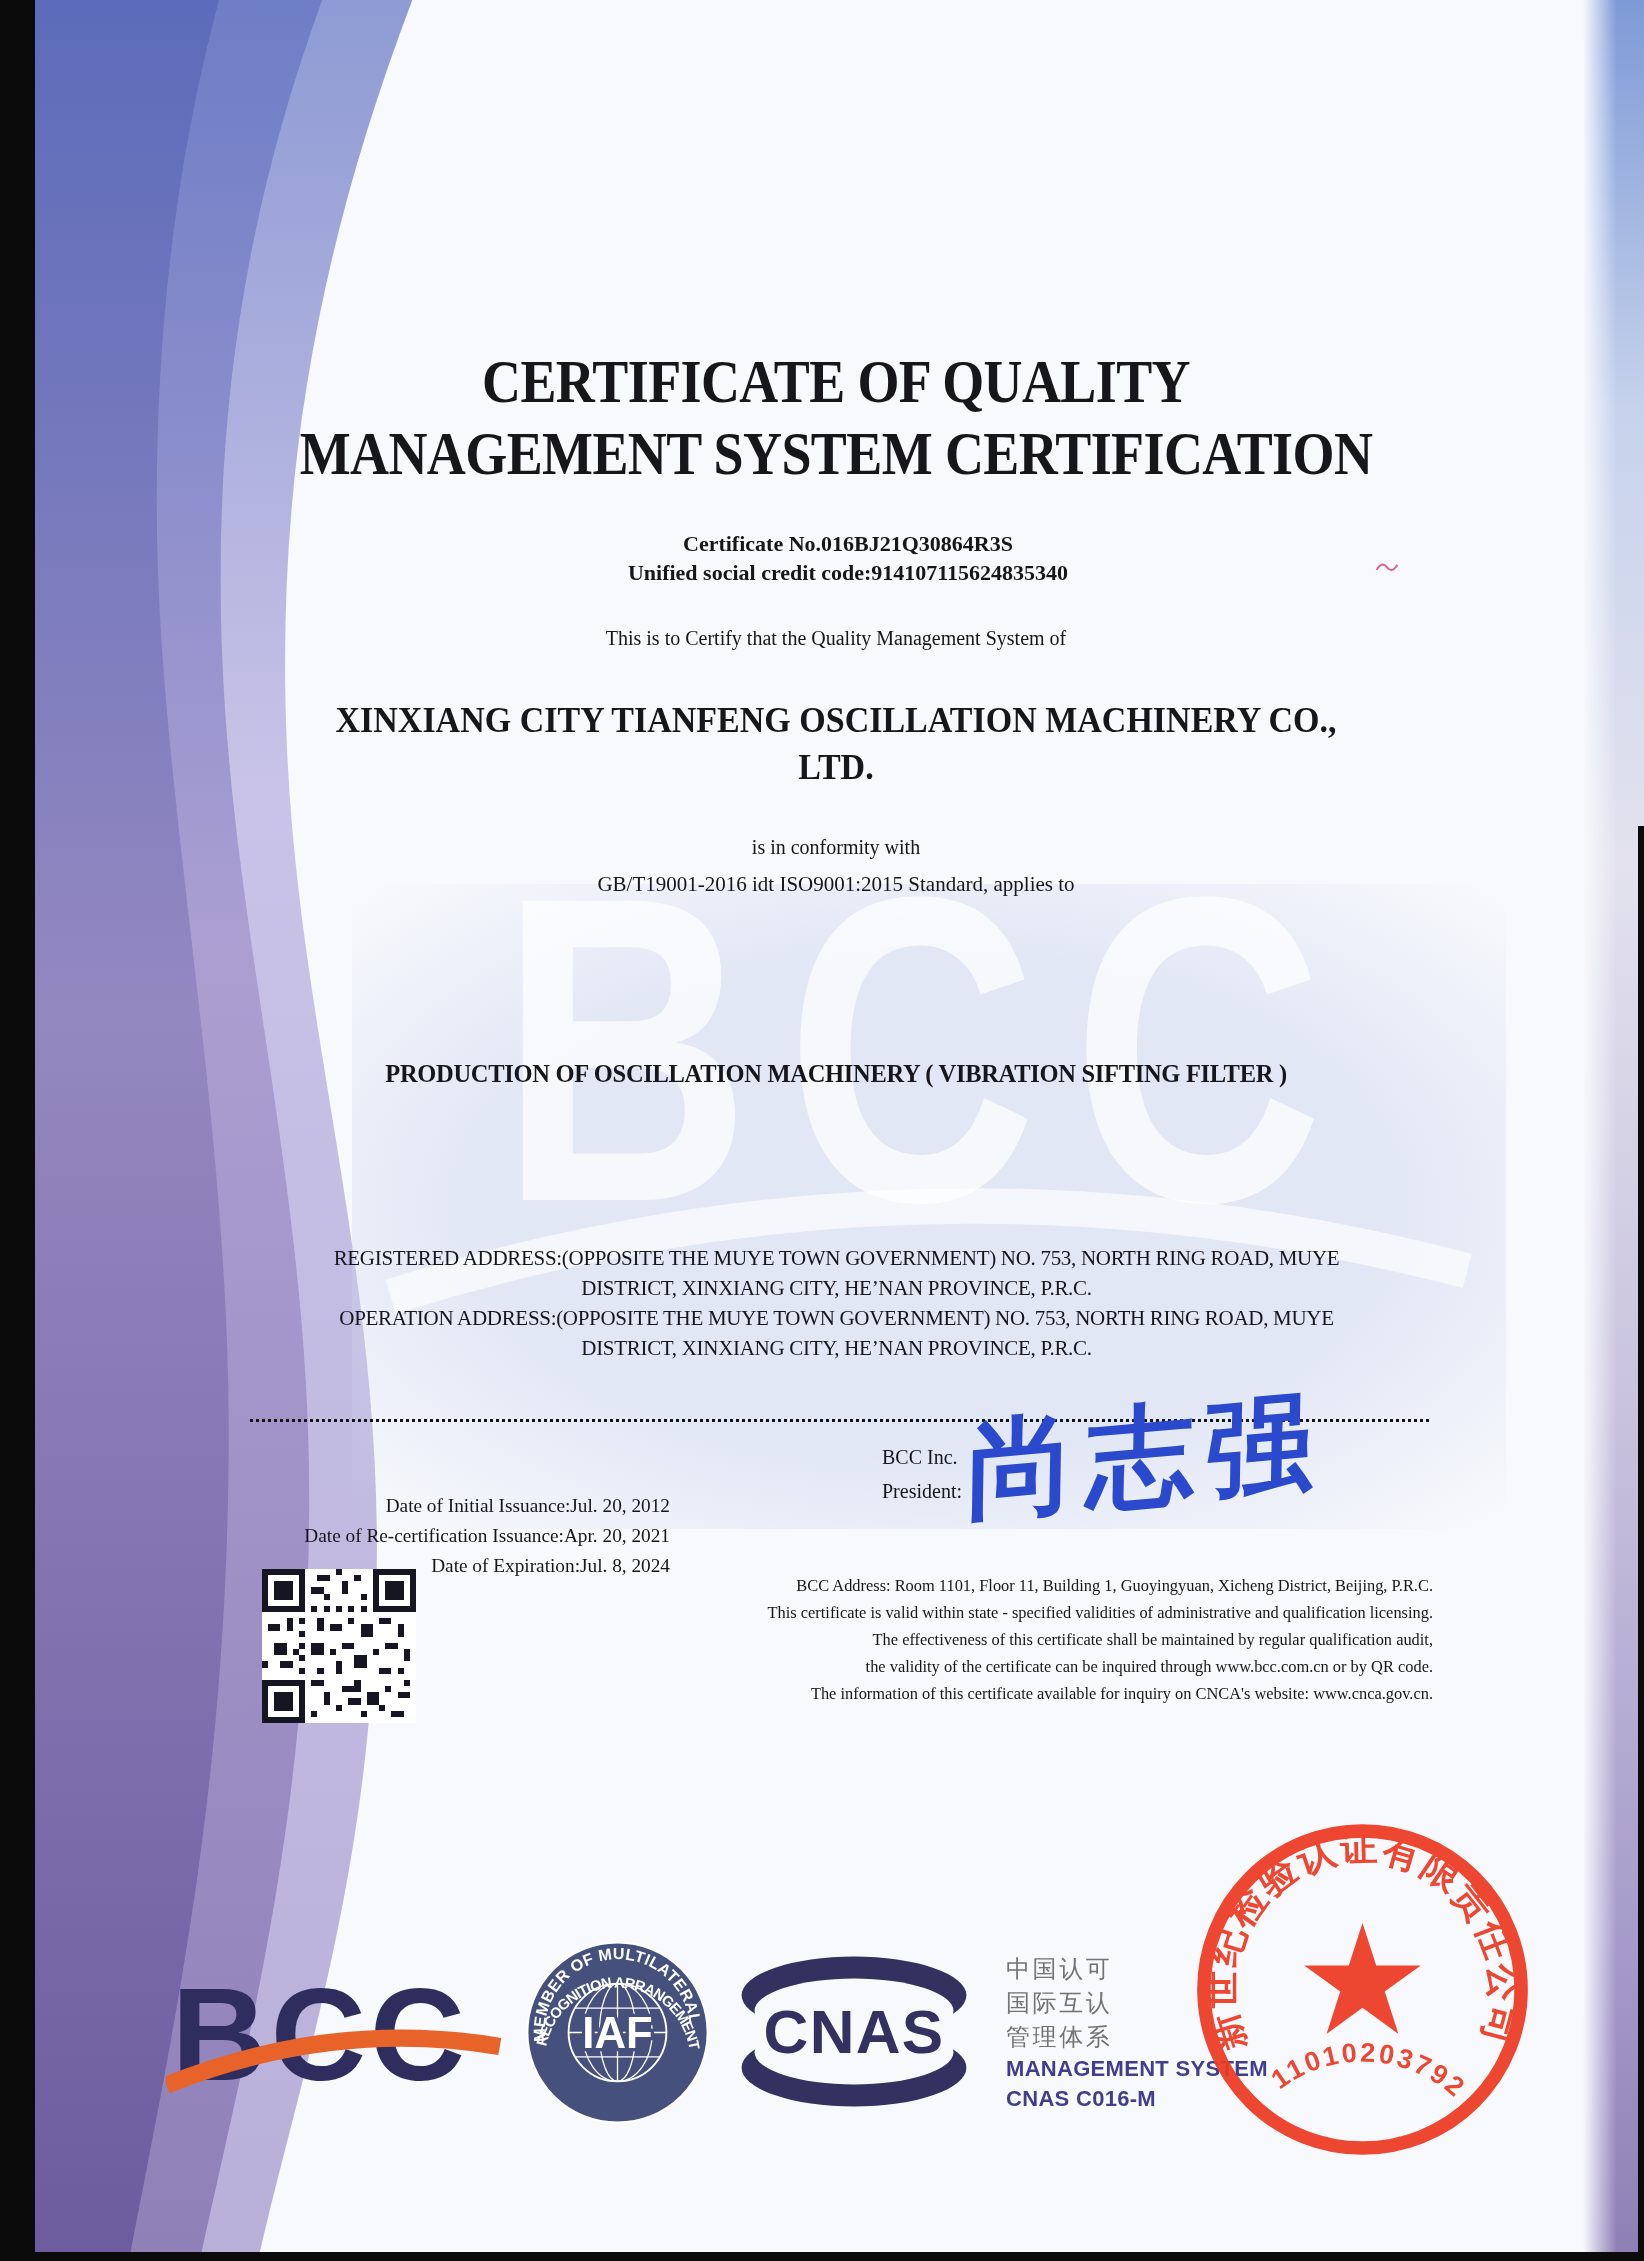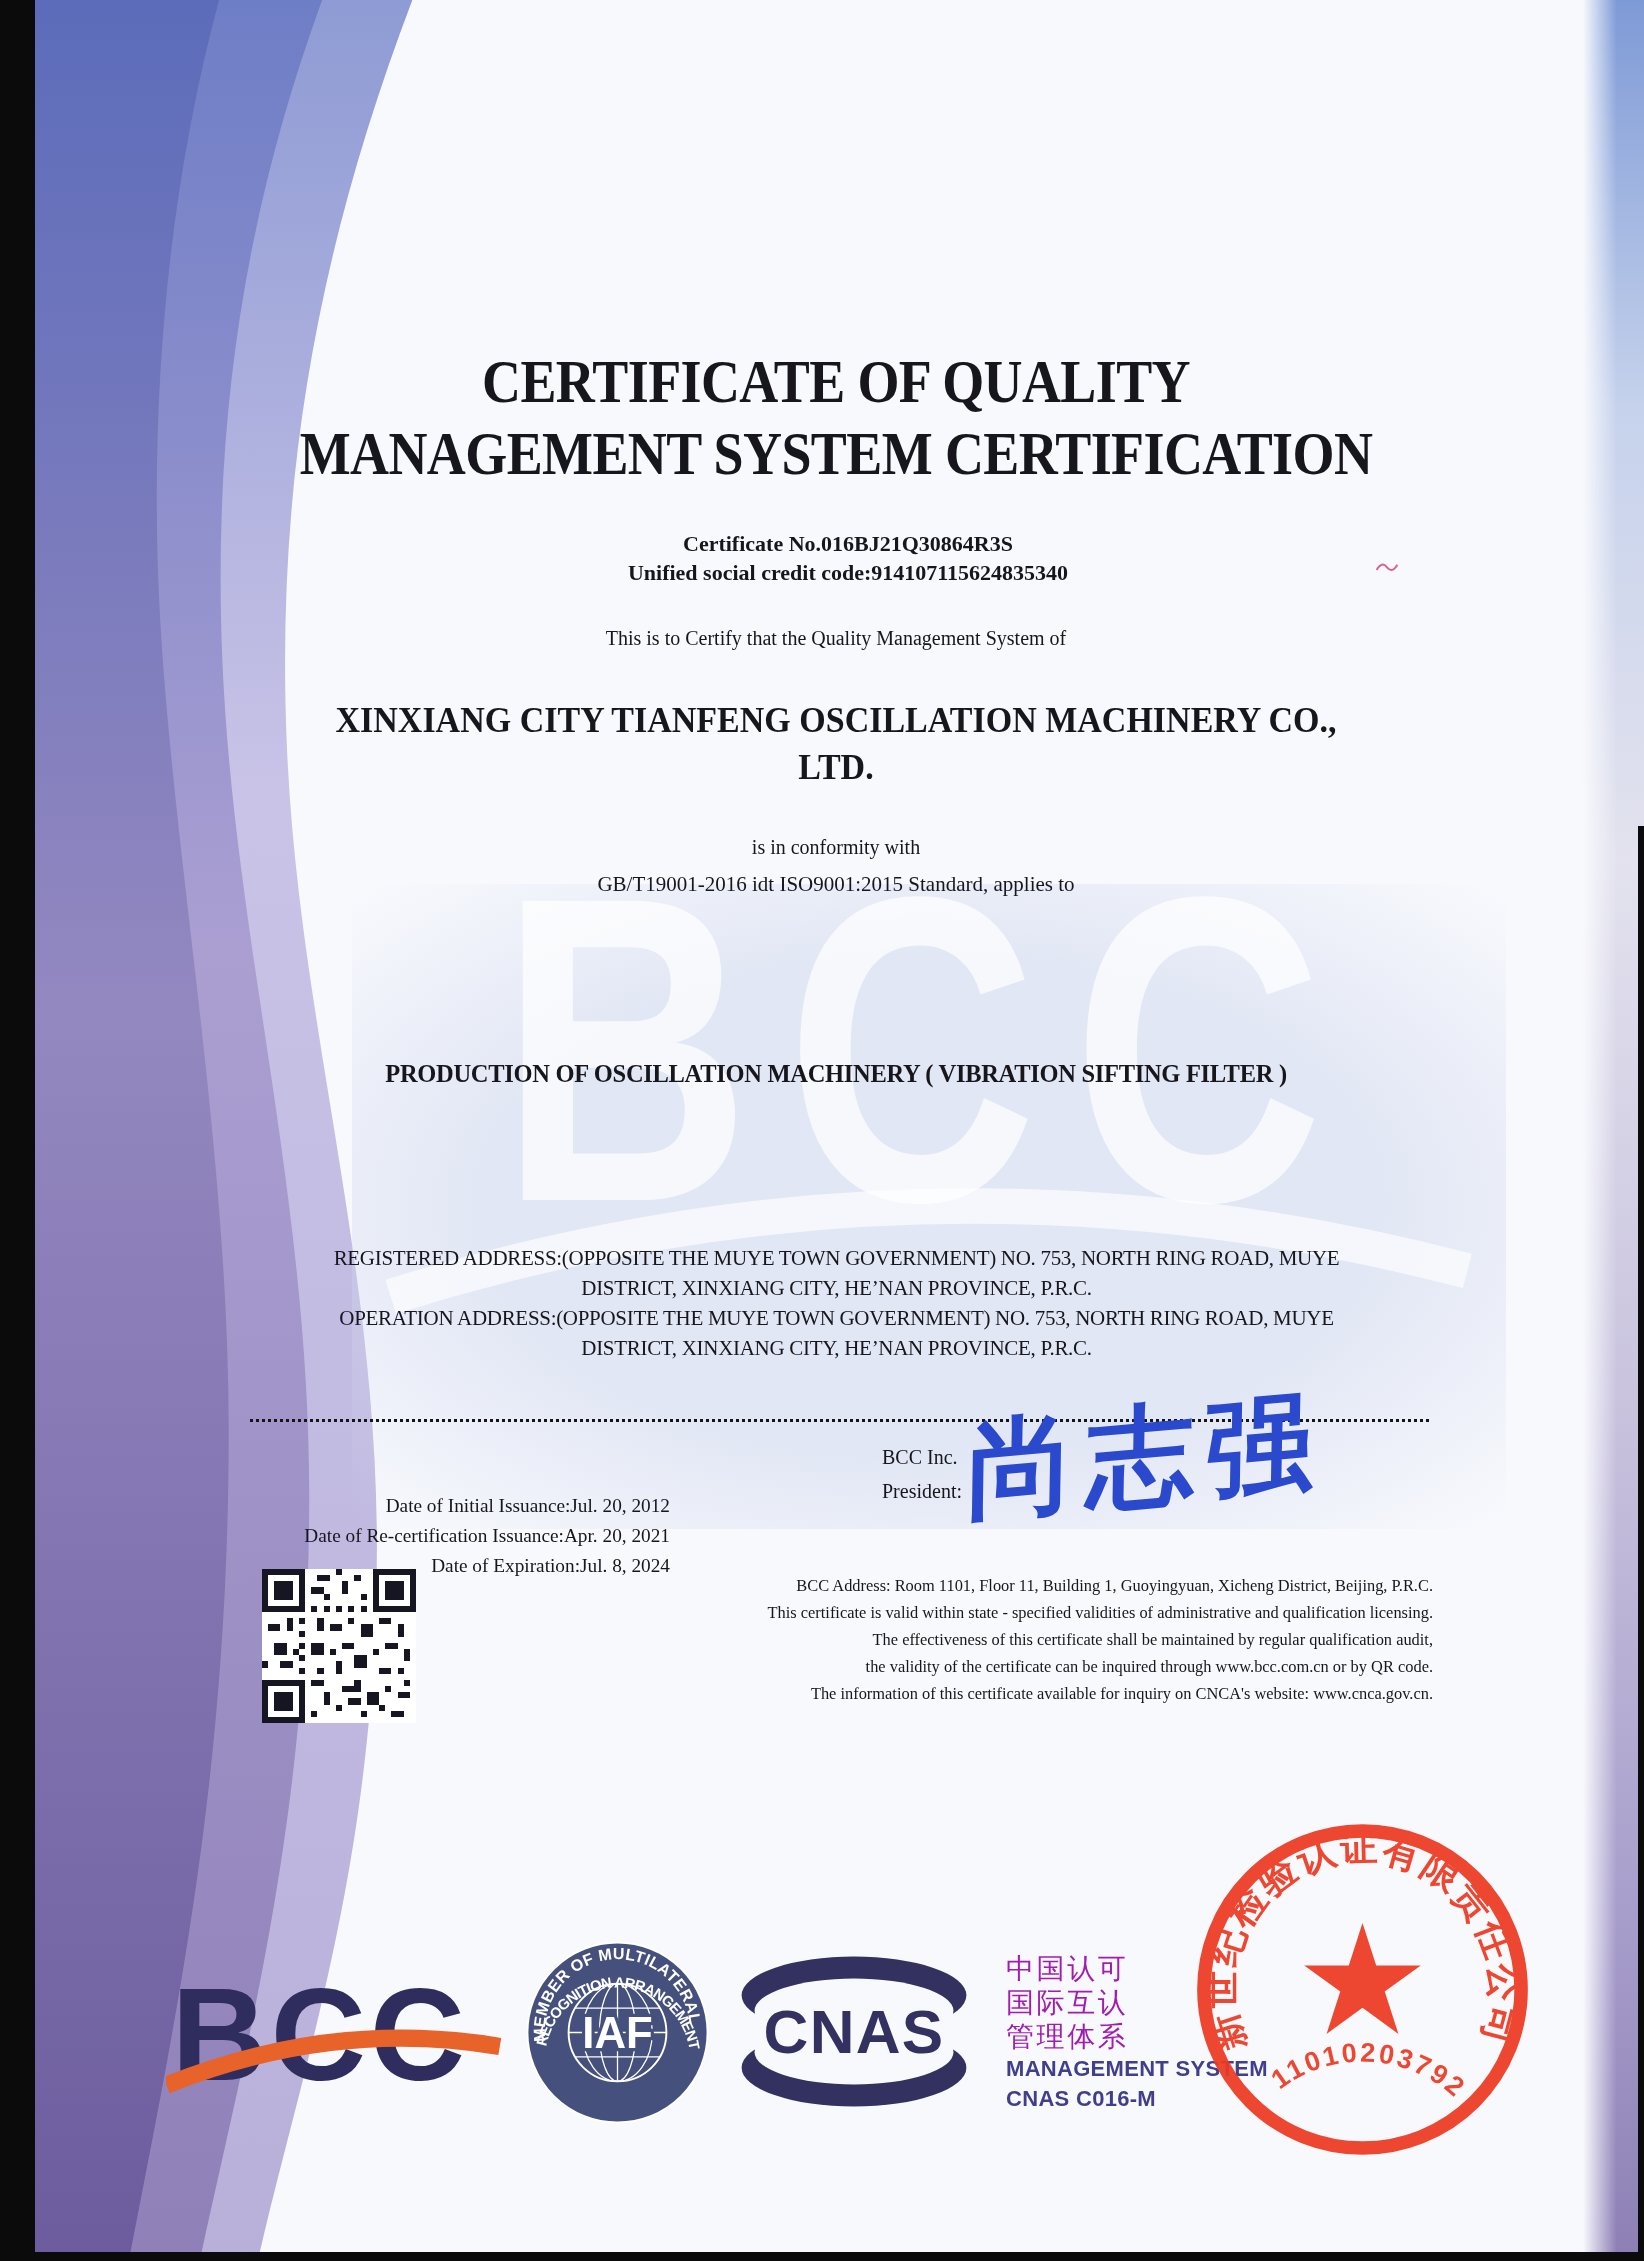--- a/index.html
+++ b/index.html
@@ -37,21 +37,21 @@
   .signature{left:967px;top:1400px;width:413px;font-size:108px;font-weight:bold;color:#2b49cc;
       transform:rotate(-5deg) skewX(-6deg);transform-origin:left center;letter-spacing:11.6px;z-index:3;
       font-family:"Liberation Serif",serif;}
   .qr{left:262px;top:1569px;width:154px;height:154px;z-index:3;background:#fff;}
   .fineprint{left:427px;top:1572px;width:1006px;font-size:16.4px;line-height:27px;z-index:3;text-align:right;}
   
   .bcc-logo{left:166px;top:1959px;z-index:3;}
   .iaf-logo{left:521px;top:1936px;z-index:3;}
   .cnas-logo{left:728px;top:1954px;z-index:3;}
   .accr{left:1006px;top:1952px;z-index:3;font-family:"Liberation Sans","DejaVu Sans",sans-serif;}
-  .accr .cn{font-size:28px;line-height:34px;color:#a21caf;letter-spacing:2.6px;}
+  .accr .cn{font-size:24px;line-height:34px;color:#737373;letter-spacing:2.6px;}
   .accr .en{font-size:22px;line-height:30px;font-weight:bold;color:#413f8c;letter-spacing:0.3px;}
   .stamp{left:1182px;top:1809px;z-index:4;}
   .ink-mark{left:1374px;top:553px;z-index:3;}
   .qr svg{display:block;}
 </style>
 </head>
 <body>
 
 <div class="page">
 

